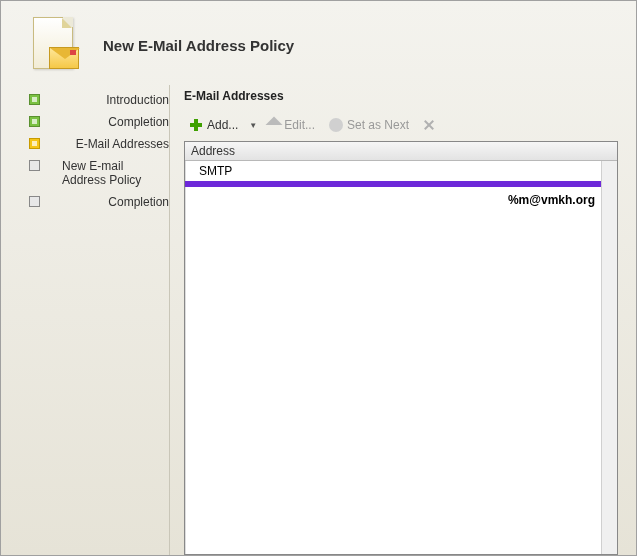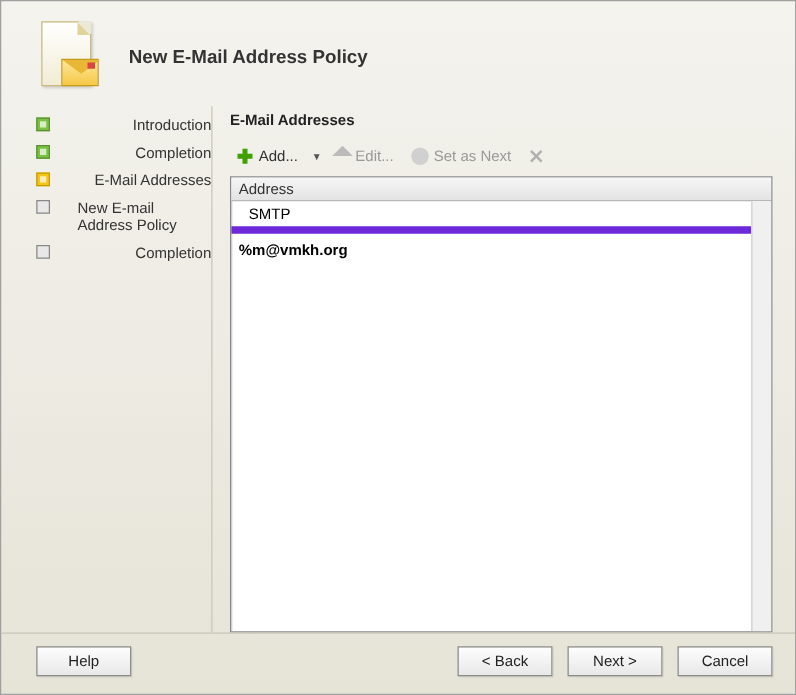--- a/index.html
+++ b/index.html
@@ -180,20 +180,21 @@
     padding: 3px 6px;
     border-bottom: 6px solid #6d28d9;
     font-weight: normal;
     font-size: 12px;
     text-indent: 8px;
   }
   .list-value {
     padding: 6px 6px;
     font-weight: bold;
     font-size: 12px;
+    text-align: right;
   }
   .list-scroll-gutter {
     width: 16px;
     background: #f0f0f0;
     border-left: 1px solid #d0d0d0;
   }
   .list-body-wrap {
     flex: 1;
     display: flex;
   }
@@ -323,21 +324,14 @@
             <div class="list-row">SMTP</div>
             <div class="list-value">%m@vmkh.org</div>
           </div>
           <div class="list-scroll-gutter"></div>
         </div>
       </div>
     </div>
 
   </div>
 
-  <div class="footer">
-    <button class="btn">Help</button>
-    <div class="spacer"></div>
-    <button class="btn">&lt; Back</button>
-    <button class="btn">Next &gt;</button>
-    <button class="btn">Cancel</button>
-  </div>
 
 </div>
 
 </body></html>

